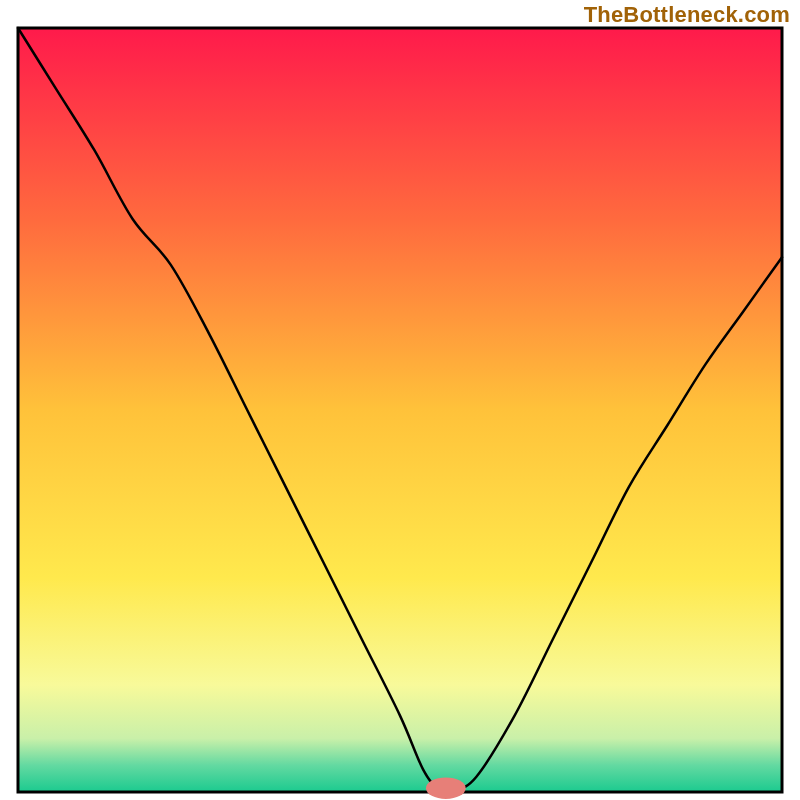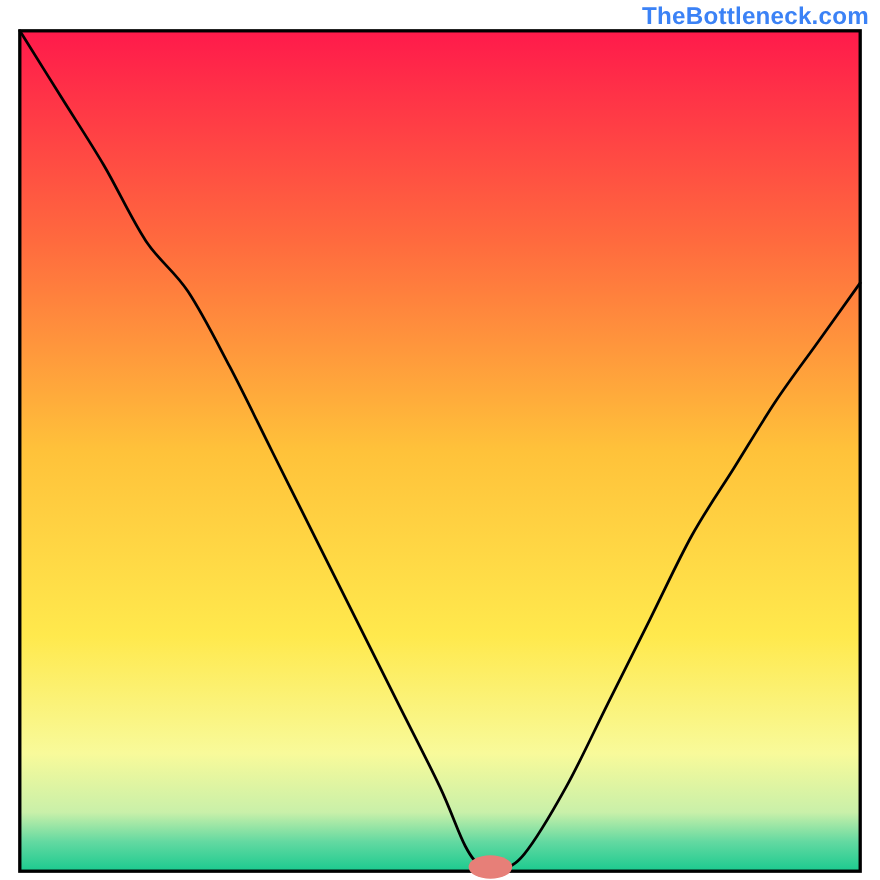--- a/index.html
+++ b/index.html
@@ -14,21 +14,21 @@
     position: relative;
     width: 800px;
     height: 800px;
   }
   .watermark {
     position: absolute;
     top: 2px;
     right: 10px;
     font-size: 22px;
     font-weight: 600;
-    color: #3b82f6;
+    color: #a16207;
     letter-spacing: 0.2px;
     z-index: 10;
   }
   svg.chart {
     position: absolute;
     left: 0;
     top: 0;
   }
 </style>
 </head>

